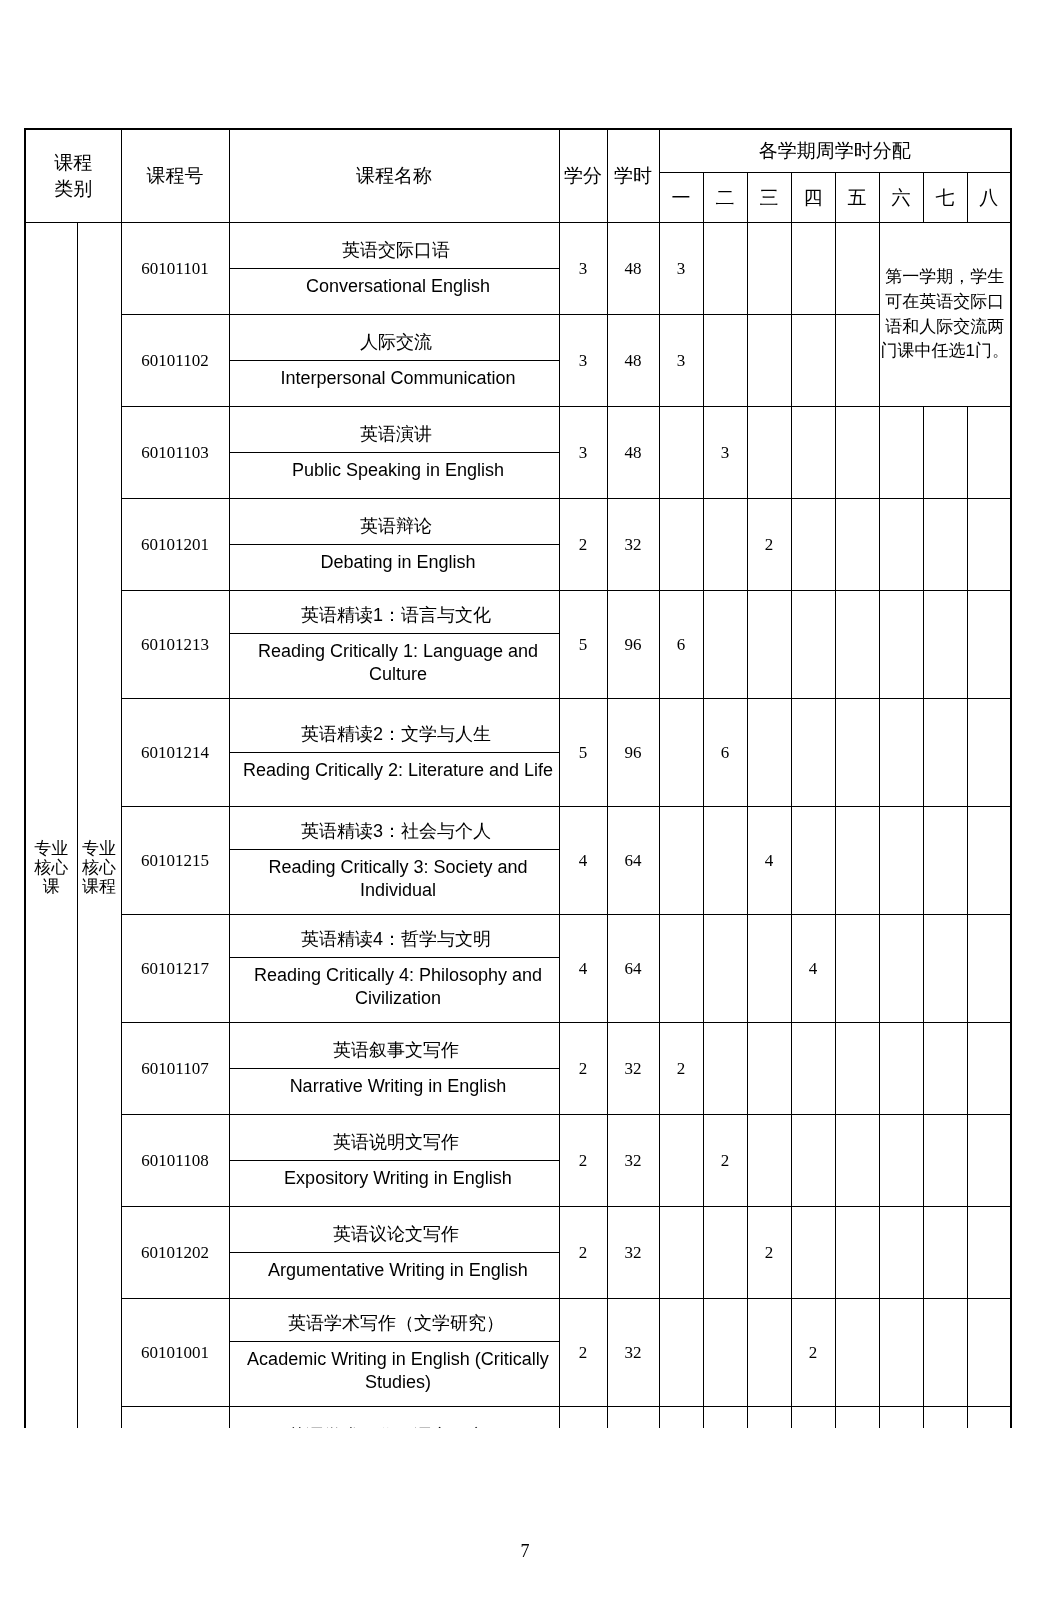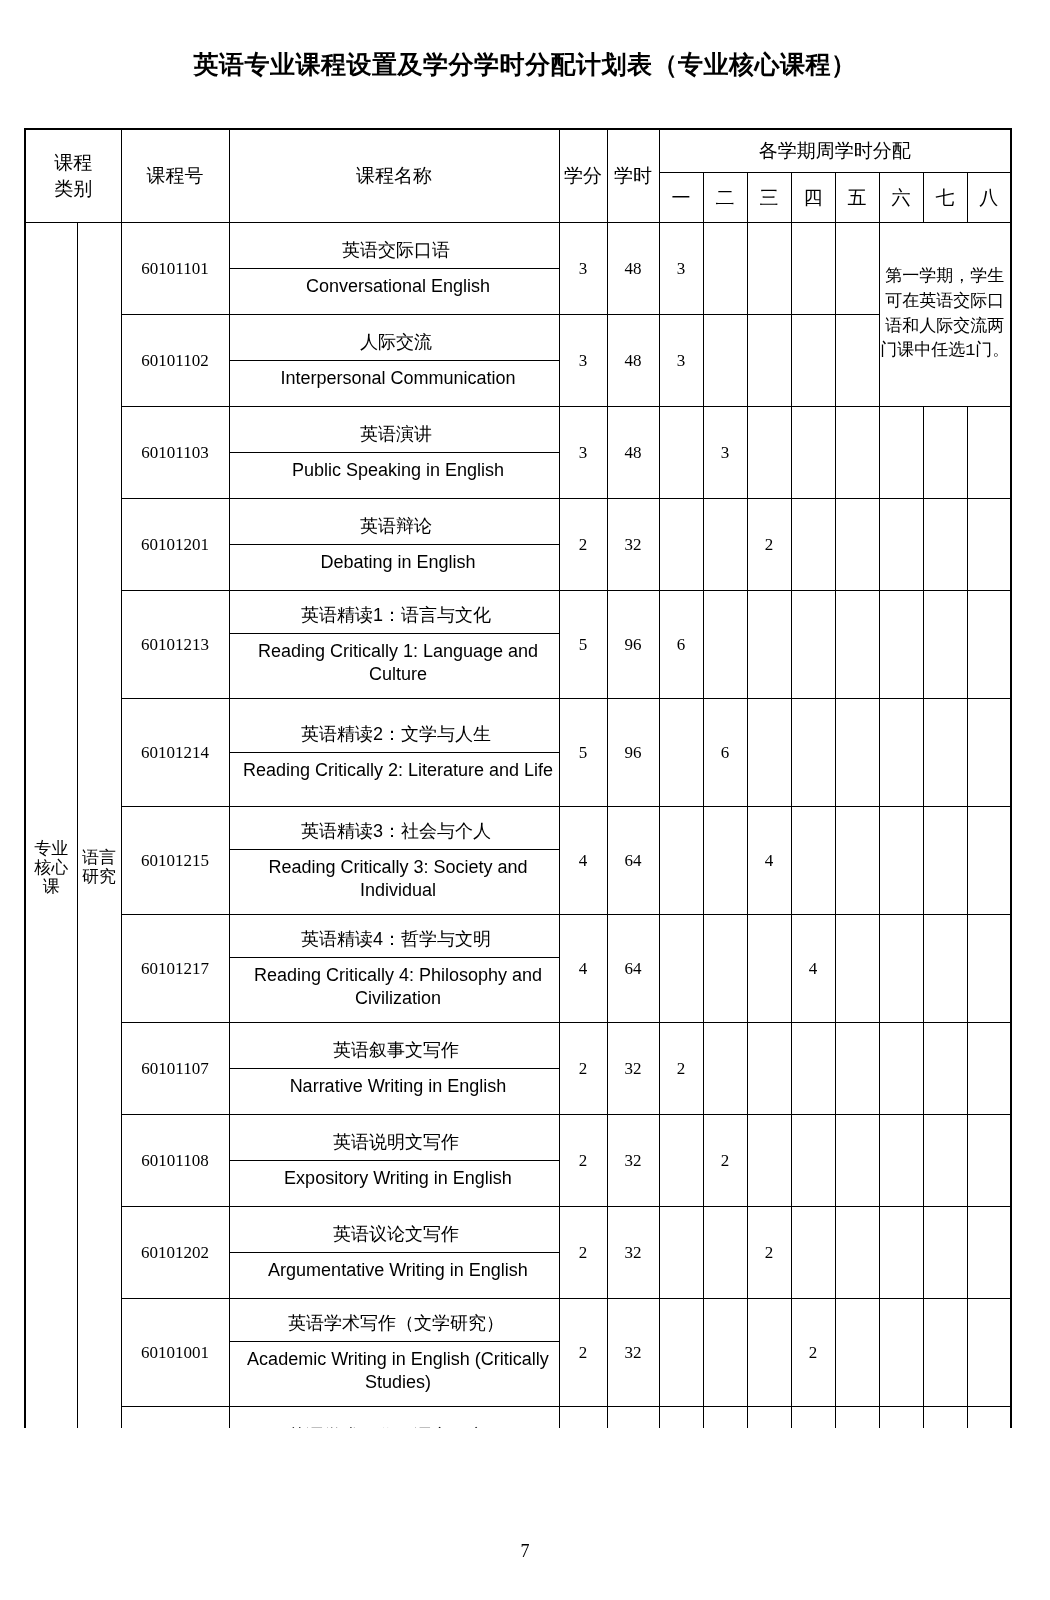--- a/index.html
+++ b/index.html
@@ -106,21 +106,21 @@
   .name-en {
     font-family: Liberation Sans, sans-serif;
     font-size: 18px;
     padding: 6px 0 6px 8px;
     line-height: 1.25;
   }
   .num-cell {
     font-size: 18px;
   }
   .note-cell {
-    font-family: Liberation Mono, monospace;
+    font-family: Liberation Sans, sans-serif;
     font-size: 17px;
     line-height: 1.45;
     text-align: left;
     padding: 8px 6px 8px 8px;
     vertical-align: top;
   }
   .row-tall { height: 92px; }
   .row-xtall { height: 108px; }
   .row-last { height: 62px; }
   .clip-bottom {
@@ -134,21 +134,20 @@
     text-align: center;
     font-size: 18px;
     font-family: "Liberation Serif", "DejaVu Serif", serif;
   }
 </style>
 </head>
 <body>
 
 <div class="page">
 
-  <div class="doc-title">英语专业课程设置及学分学时分配计划表（专业核心课程）</div>
 
   <div class="table-wrap clip-bottom" style="height:1300px;">
     <table class="plan">
       <colgroup>
         <col class="col-cat1">
           <col class="col-cat2">
           <col class="col-code">
           <col class="col-name">
         <col class="col-credit">
           <col class="col-hours">
@@ -184,21 +183,21 @@
           <th class="hdr-term">八</th>
         </tr>
       </thead>
       <tbody>
 
         <tr class="row-tall">
           <td class="cat-cell" rowspan="13">
             <span class="vtext">专业核心课</span>
           </td>
           <td class="cat-cell" rowspan="13">
-            <span class="vtext">语言研究</span>
+            <span class="vtext">专业核心课程</span>
           </td>
           <td class="code-cell">60101101</td>
           <td class="name-cell">
             <div class="name-cn">英语交际口语</div>
             <div class="name-en">Conversational English</div>
           </td>
           <td class="num-cell">3</td>
           <td class="num-cell">48</td>
           <td class="num-cell">3</td>
           <td class="num-cell"></td>

